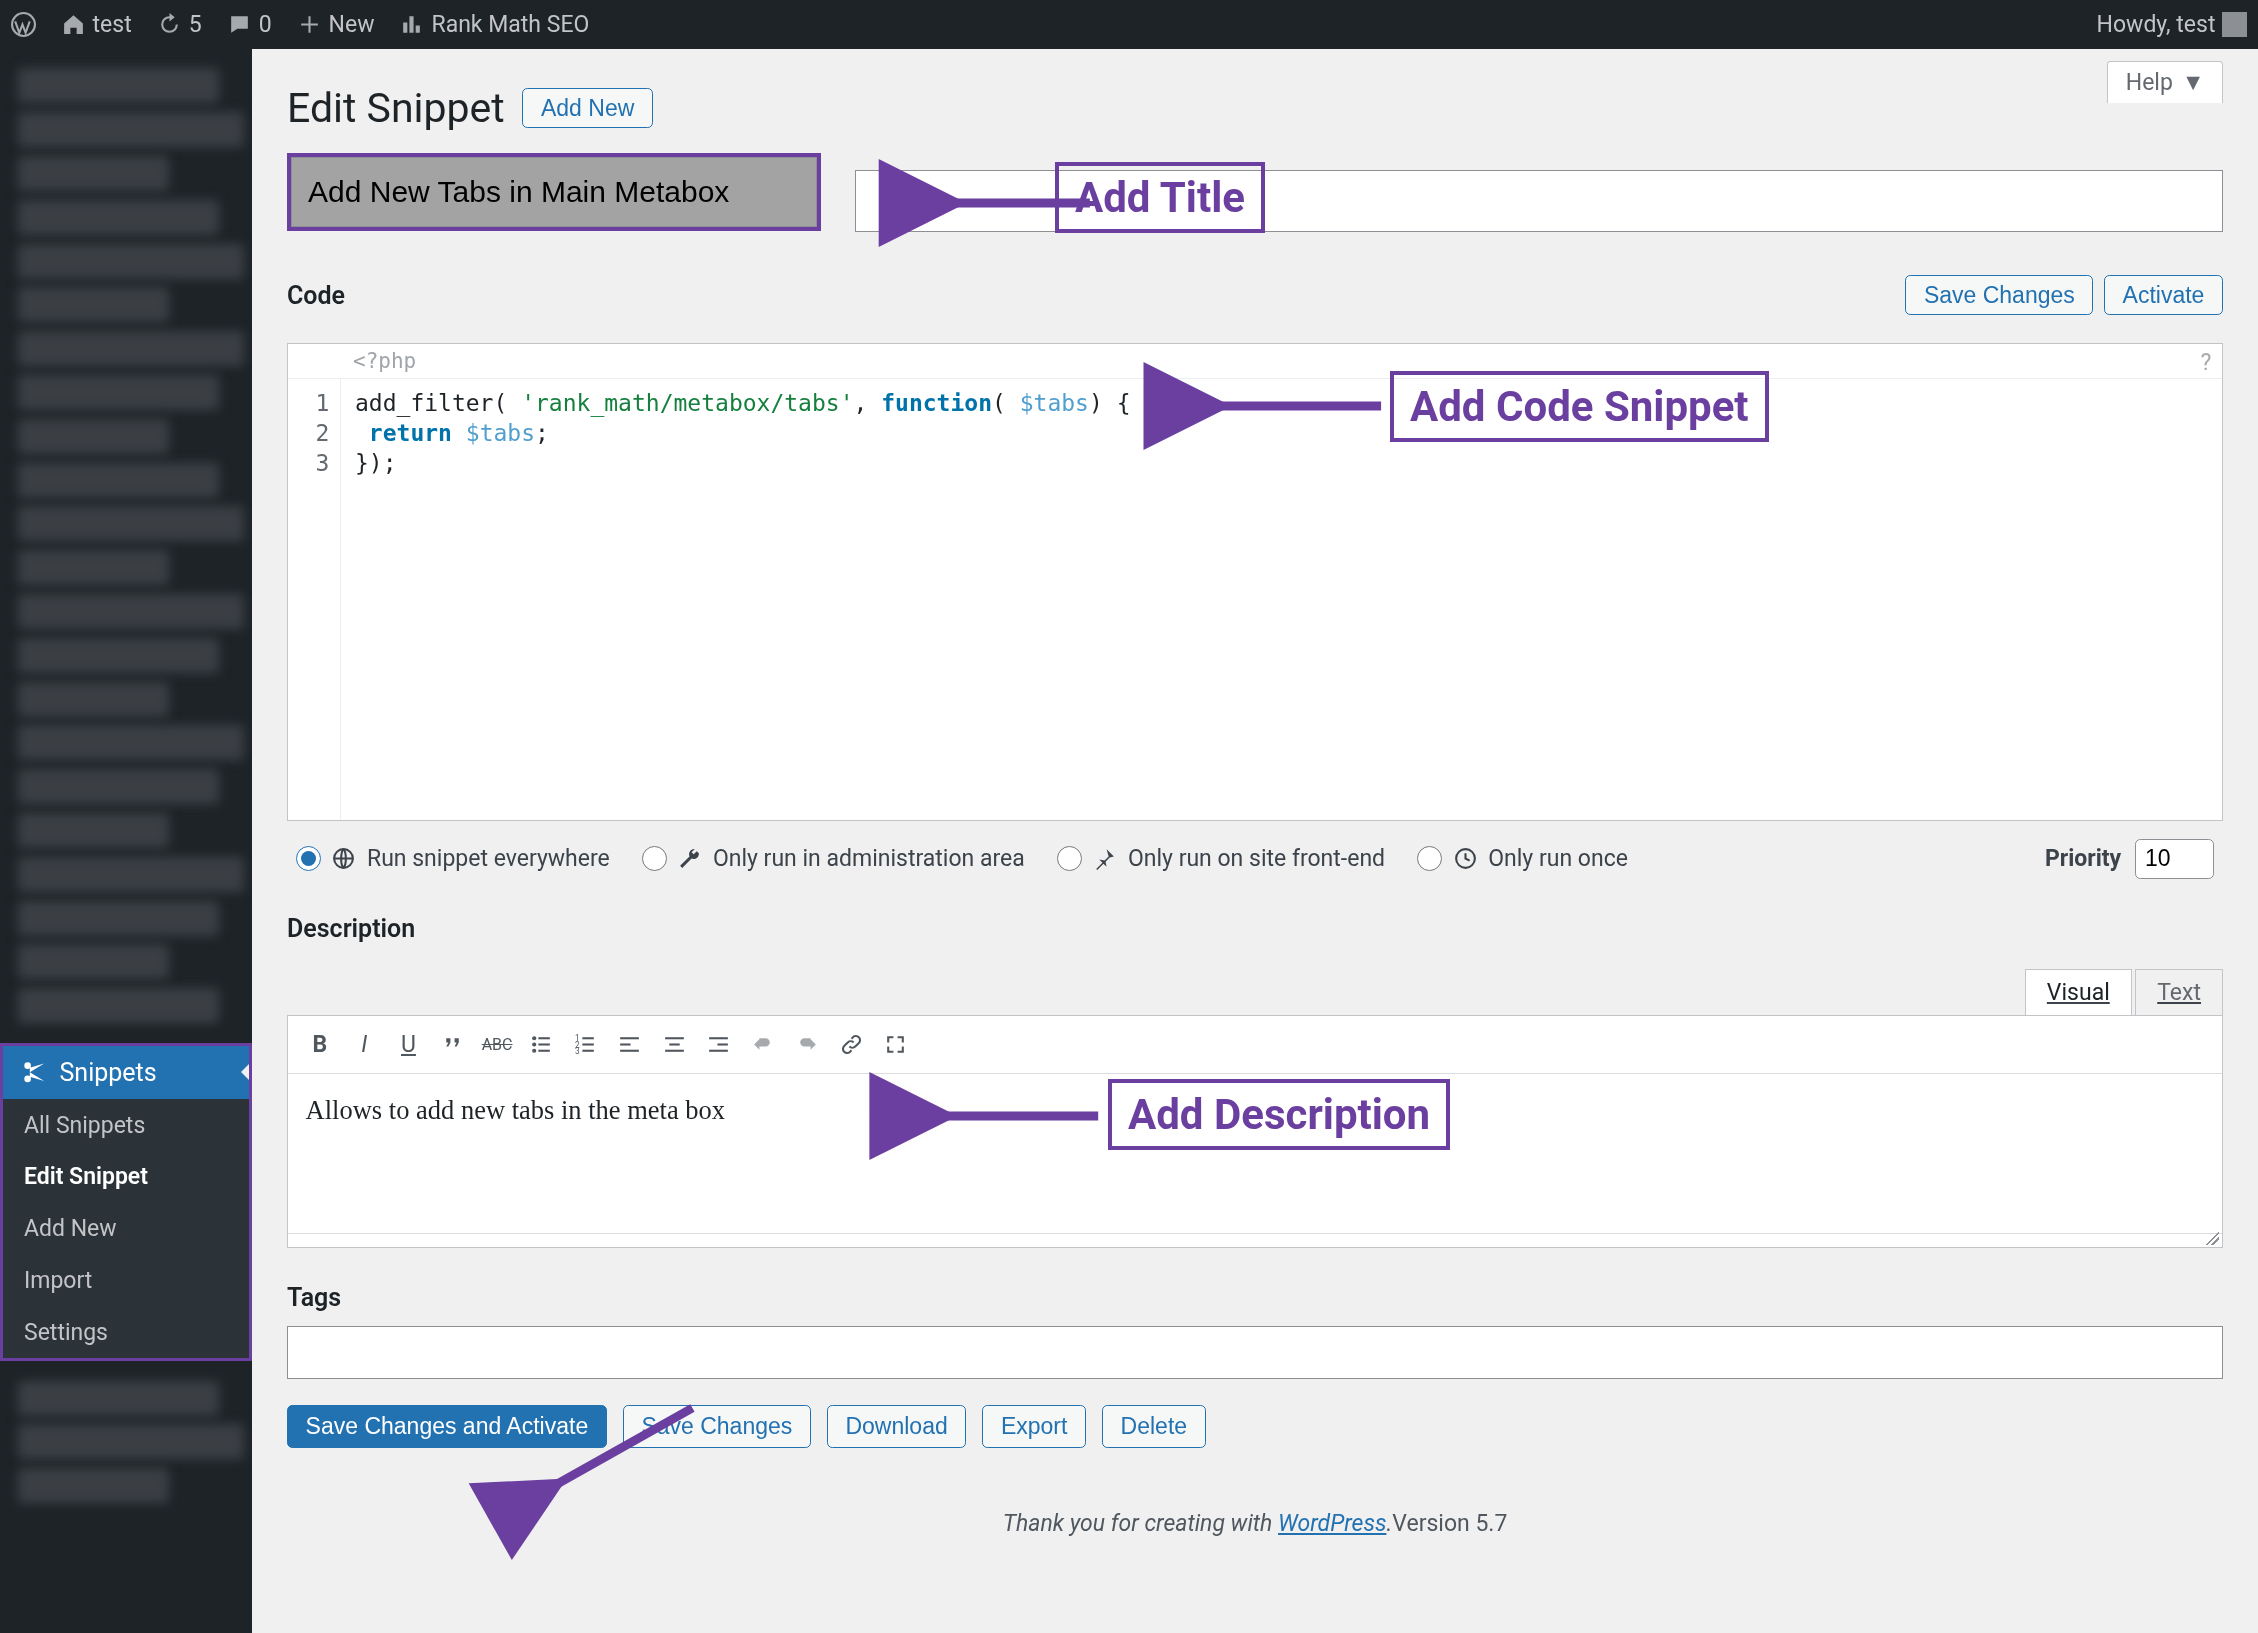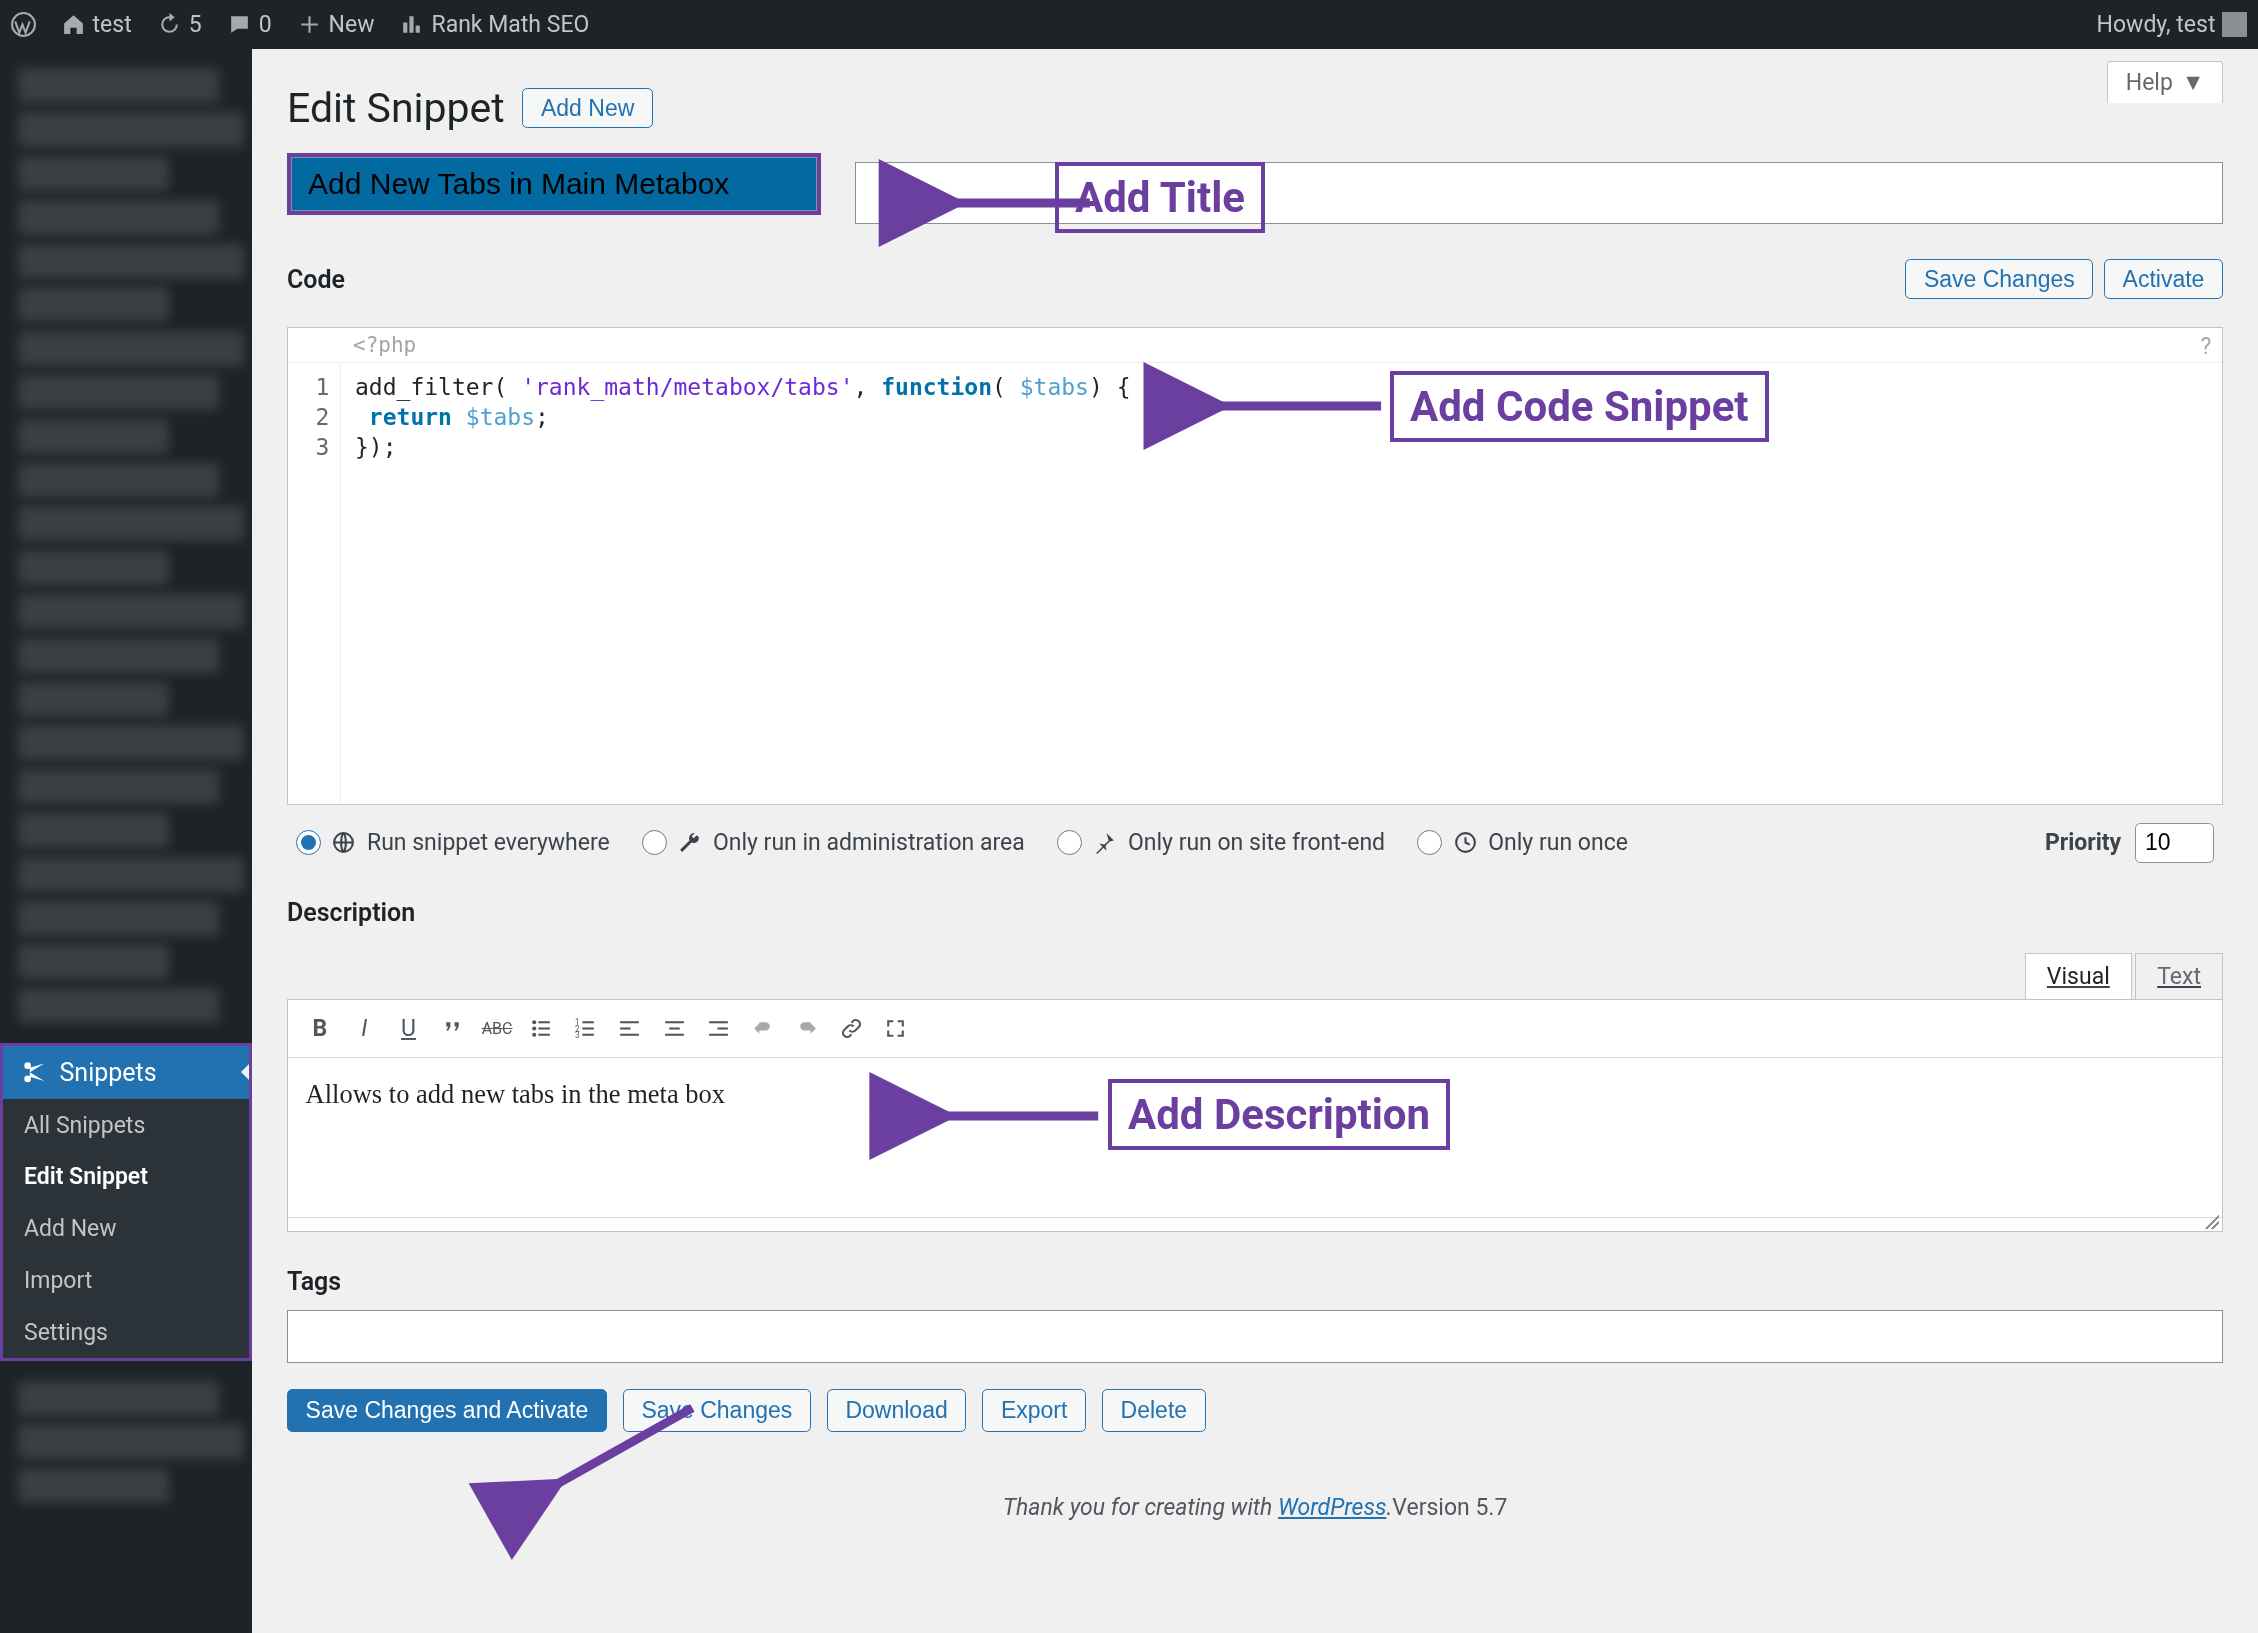--- a/index.html
+++ b/index.html
@@ -31,35 +31,35 @@
 #content { position: absolute; top: 49px; left: 252px; right: 0; bottom: 0; background: #f0f0f1; padding: 17.6px 35px 35px 35px; overflow: auto; }
 
 .heading-row { display: flex; align-items: center; gap: 17.6px; margin: 17.6px 0 21px 0; }
 h1 { font-size: 41px; font-weight: 400; color: #1d2327; }
 .btn-outline { border: 1.8px solid #2271b1; color: #2271b1; background: #f6f7f7; padding: 5.3px 17.6px; font-size: 23px; border-radius: 5.3px; cursor: pointer; }
 .btn-primary { background: #2271b1; color: #fff; border: 1.8px solid #2271b1; padding: 7px 17.6px; font-size: 23px; border-radius: 5.3px; cursor: pointer; }
 
 .help-tab { position: absolute; top: 12.4px; right: 35px; background: #fff; border: 1.8px solid #c3c4c7; border-bottom: none; padding: 7px 17.6px; font-size: 23px; color: #646970; display: flex; align-items: center; gap: 8.8px; border-radius: 3.5px 3.5px 0 0; }
 
 #title-wrap { border: 4.4px solid #6b3fa0; padding: 0; margin-bottom: 17.6px; display: inline-block; }
-#title-input { width: 526px; font-size: 30px; padding: 9px 16px; border: 0.9px solid #8c8f94; background: #0369a1; }
+#title-input { width: 526px; font-size: 30px; padding: 17px 16px; border: 0.9px solid #8c8f94; background: #a3a3a3; }
 .title-row { display: flex; align-items: center; gap: 35px; position: relative; }
 .title-full { flex: 1; border: 0.9px solid #8c8f94; background: #fff; height: 62px; margin-left: -0.9px; }
 
 .section-head { display: flex; justify-content: space-between; align-items: center; margin-bottom: 28px; }
 h2 { font-size: 25px; font-weight: 600; color: #1d2327; }
 
 
 #code-box { border: 0.9px solid #c3c4c7; background: #fff; position: relative; }
 .cm-top { color: #a0a5aa; font-family: Menlo, Consolas, monospace; font-size: 21px; padding: 5.3px 0 5.3px 65px; border-bottom: 0.9px solid #eceef1; }
 .cm-lines { display: flex; font-family: Menlo, Consolas, monospace; font-size: 23px; height: 441px; }
 .cm-gutter { width: 53px; text-align: right; padding: 8.8px 10.6px 8.8px 0; color: #646970; border-right: 0.9px solid #eceef1; line-height: 30px; }
 .cm-code { padding: 8.8px 14px; white-space: pre; line-height: 30px; }
 .cm-code .fn { color: #1d2327; }
-.cm-code .str { color: #6d28d9; }
+.cm-code .str { color: #15803d; }
 .cm-code .kw { color: #0073aa; font-weight: 600; }
 .cm-code .var { color: #4f9fcf; }
 .cm-q { position: absolute; top: 5.3px; right: 10.6px; color: #a7aaad; font-size: 23px; cursor: pointer; }
 
 
 .run-row { display: flex; align-items: center; gap: 32px; padding: 17.6px 8.8px; flex-wrap: wrap; }
 .run-opt { display: flex; align-items: center; gap: 10.6px; font-size: 23px; color: #3c434a; cursor: pointer; }
 .run-opt input[type=radio] { width: 25px; height: 25px; accent-color: #2271b1; }
 .run-opt svg { width: 25px; height: 25px; fill: #3c434a; }
 .priority { margin-left: auto; display: flex; align-items: center; gap: 14px; }

